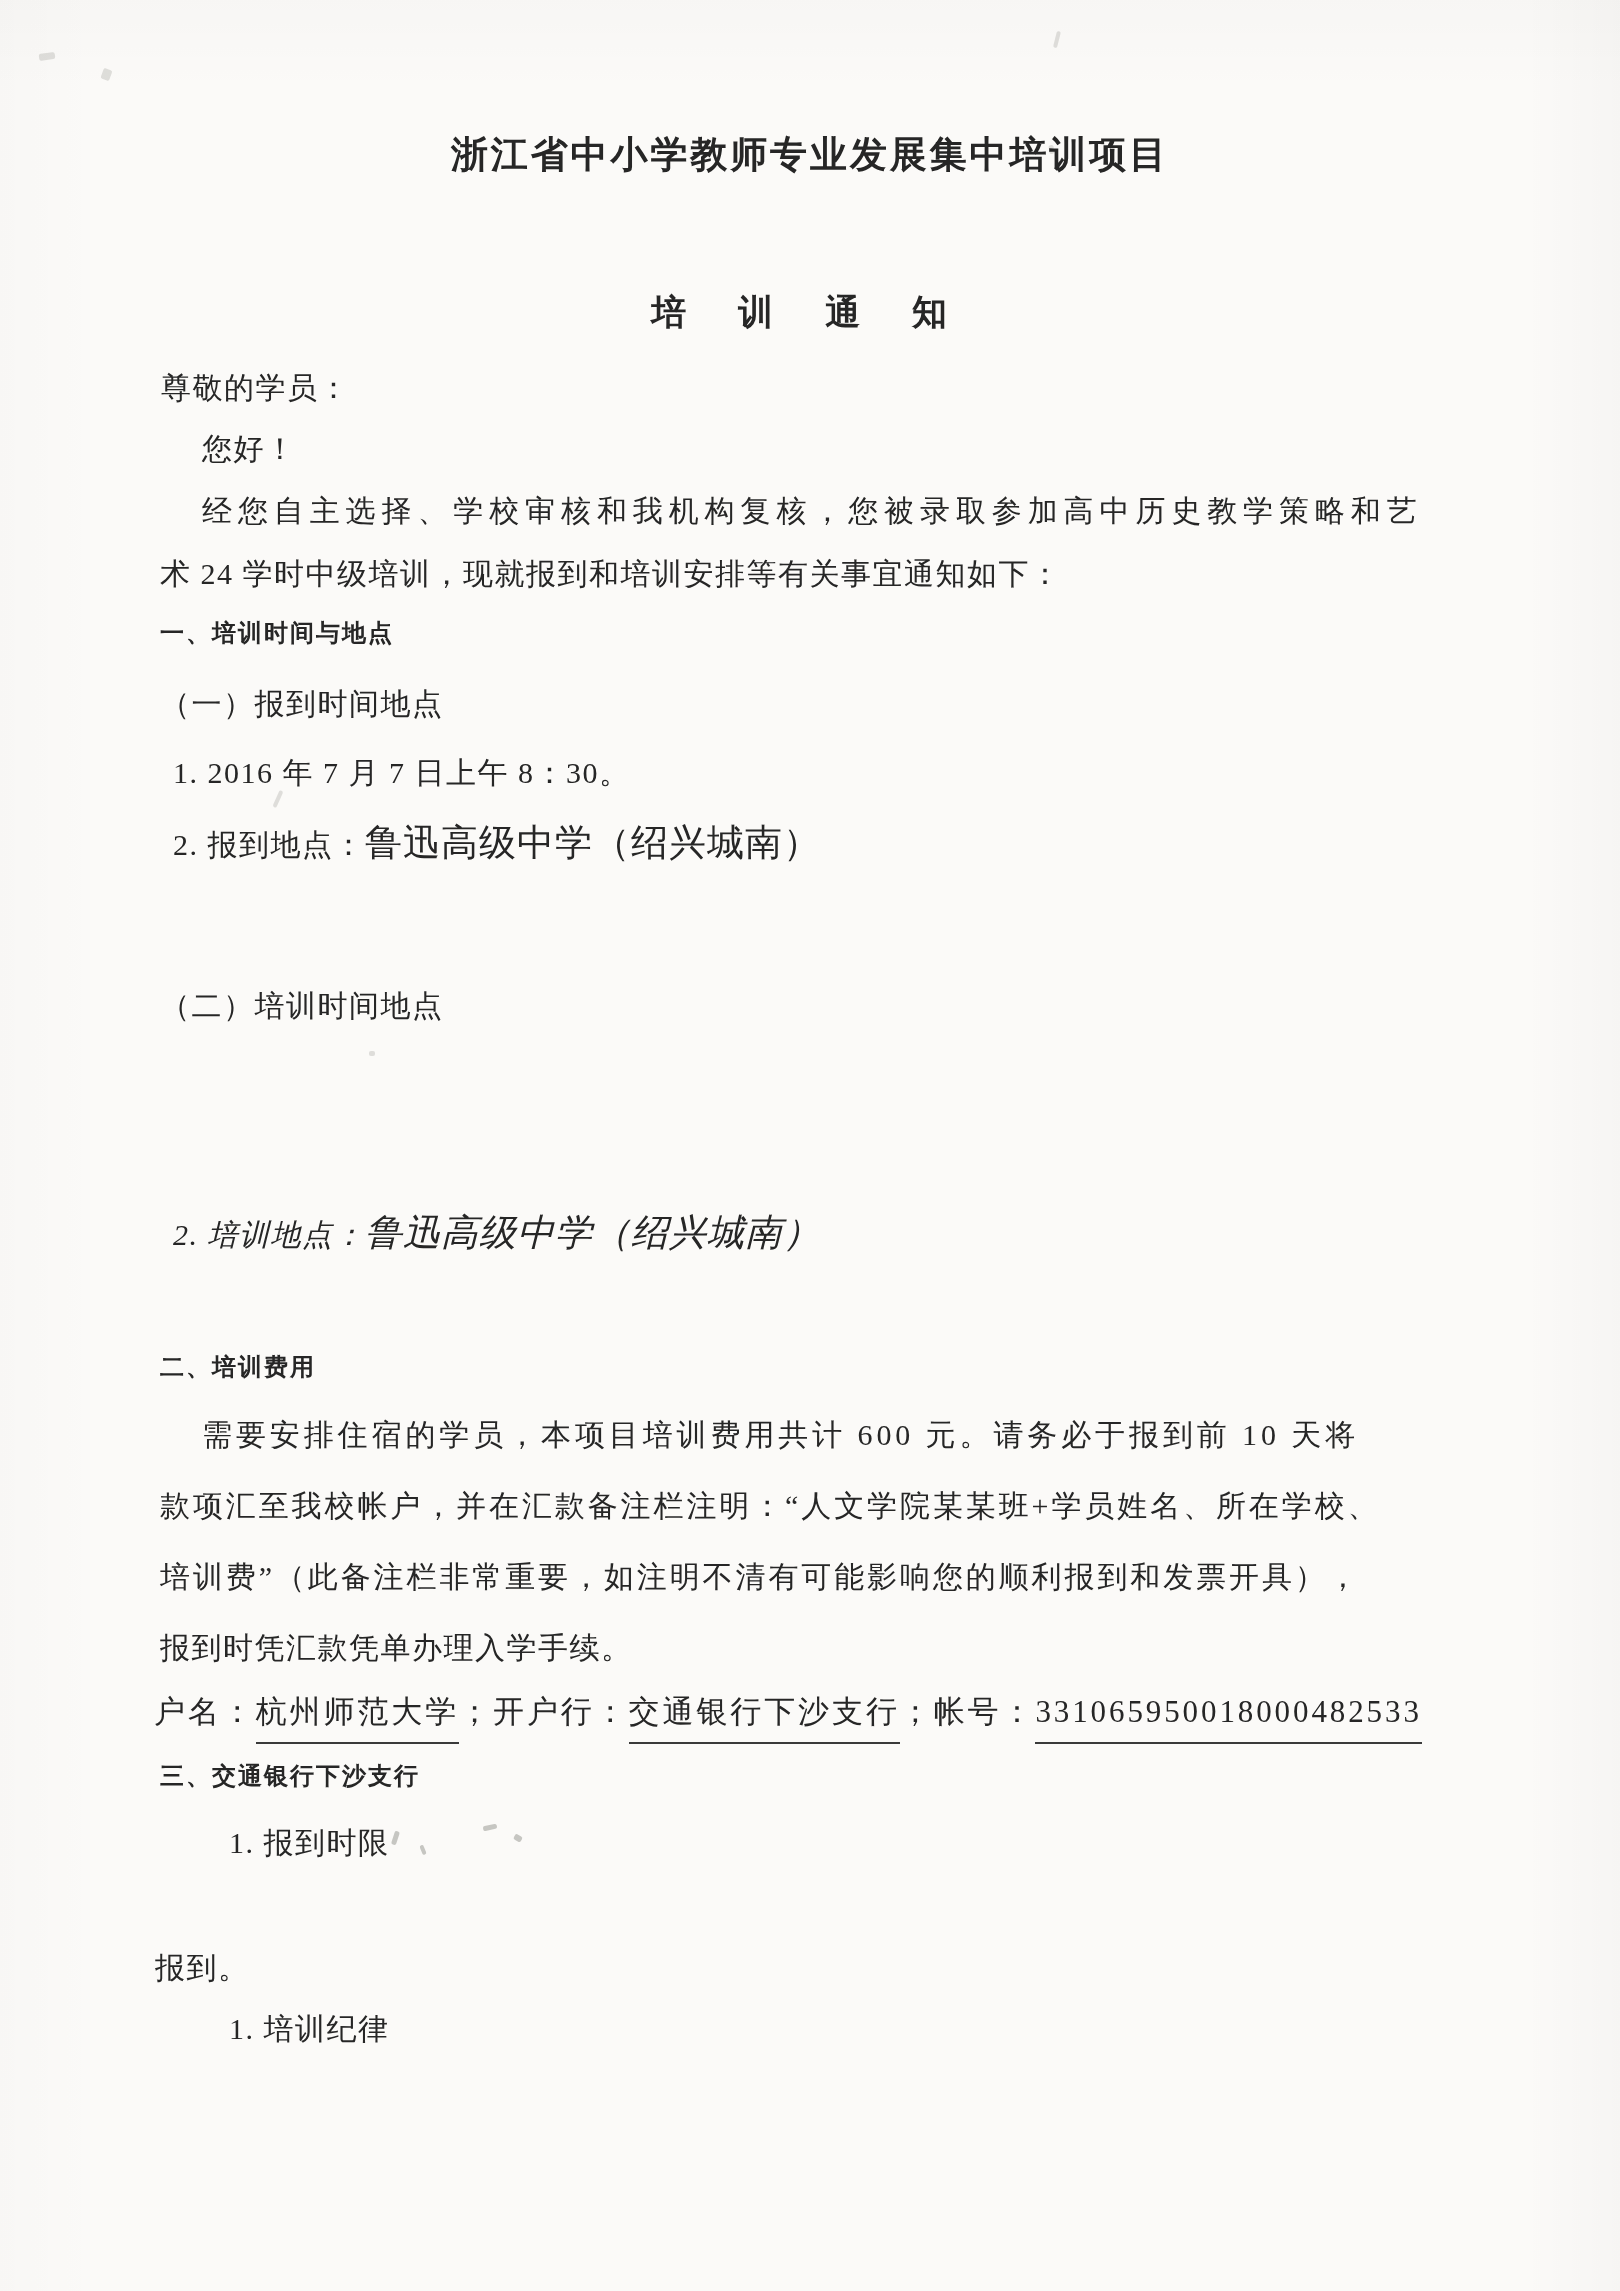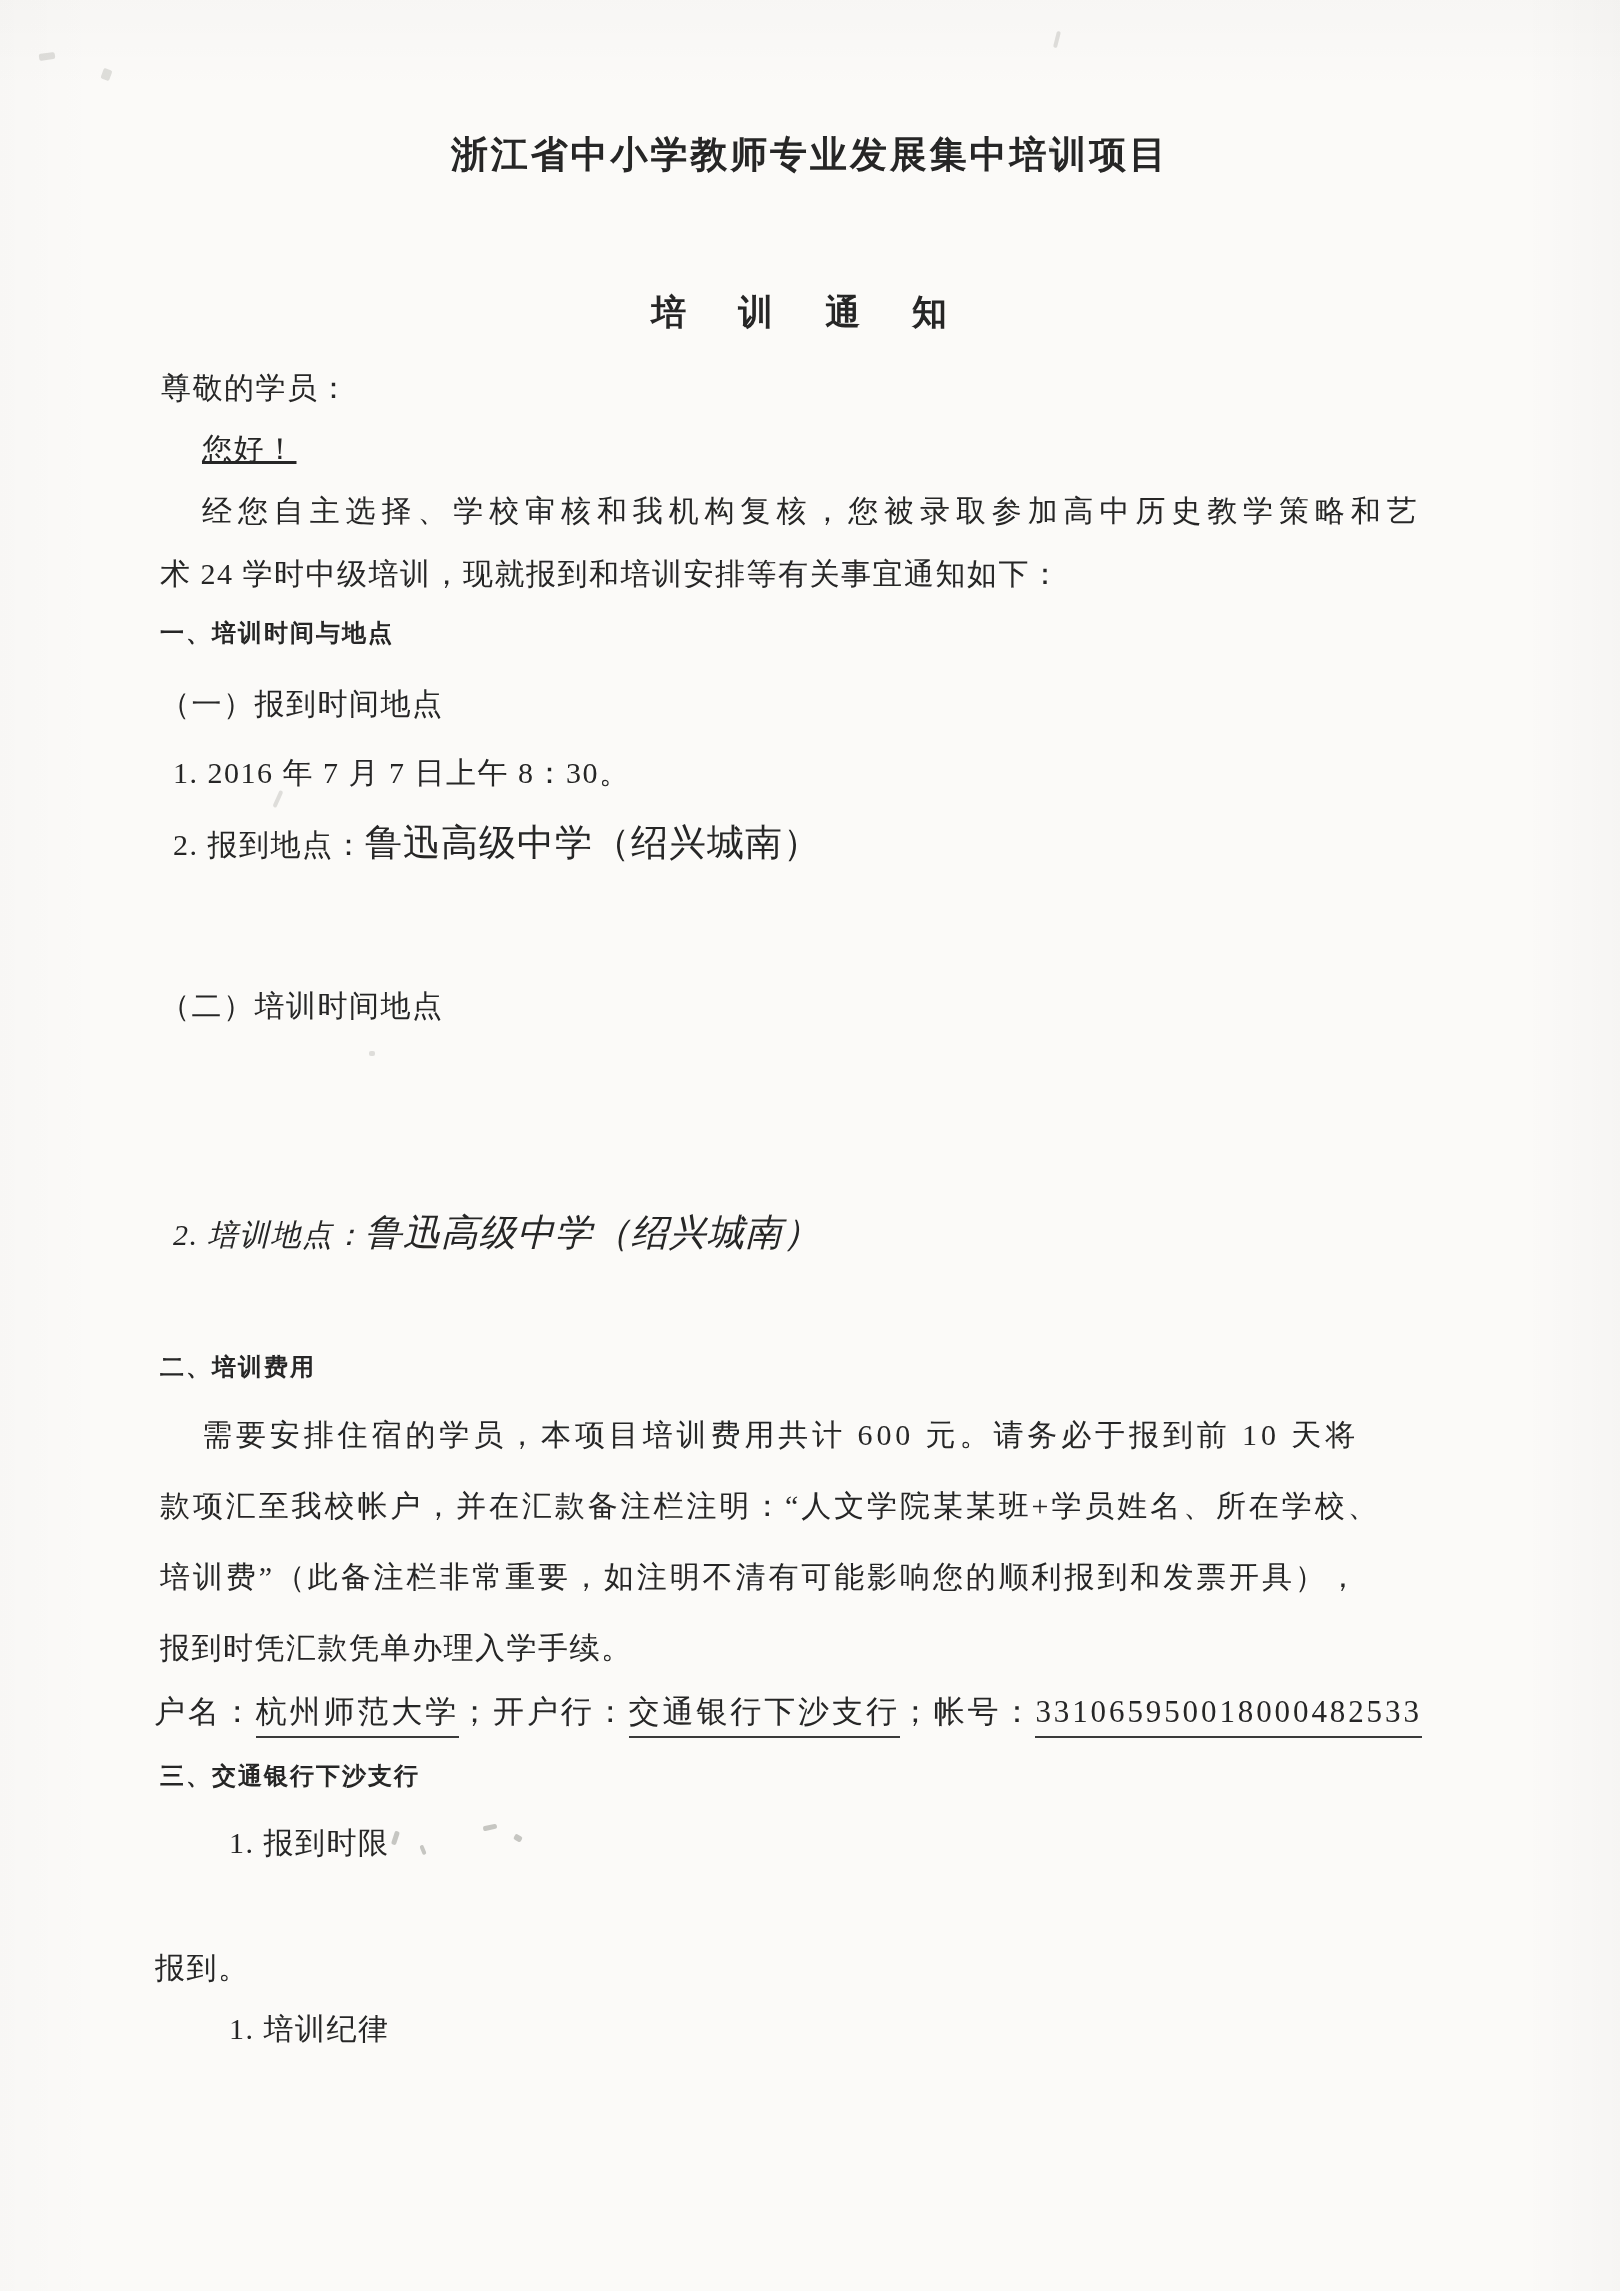--- a/index.html
+++ b/index.html
@@ -46,21 +46,21 @@
     font-weight: 600;
     font-size: 24px;
     letter-spacing: 2px;
   }
   .big-text {
     font-size: 37px;
     letter-spacing: 1px;
   }
   .underlined {
     border-bottom: 2px solid #3a3a3a;
-    padding-bottom: 7px;
+    padding-bottom: 13px;
   }
   .artifact {
     position: absolute;
     background: #9a9a96;
     opacity: 0.55;
     border-radius: 2px;
   }
   .artifact.light { opacity: 0.3; }
 </style>
 </head>
@@ -78,21 +78,21 @@
   <span class="artifact" style="left:514px; top:1835px; width:7.8px; height:5.9px; transform:rotate(30deg);"></span>
   <span class="artifact light" style="left:369px; top:1051px; width:5.9px; height:4.9px;"></span>
   <span class="artifact light" style="left:276px; top:790px; width:3.9px; height:17.6px; transform:rotate(24deg);"></span>
 
   <div class="line centered doc-title" style="top:133px;">浙江省中小学教师专业发展集中培训项目</div>
 
   <div class="line centered doc-subtitle" style="top:292px;">培 训 通 知</div>
 
   <div class="line" style="top:370px; left:161px;">尊敬的学员：</div>
 
-  <div class="line" style="top:431px; left:202px;text-decoration:underline;">您好！</div>
+  <div class="line" style="top:431px; left:202px;">您好！</div>
 
   <div class="line" style="top:493px; left:202px; letter-spacing:5.9px;">经您自主选择、学校审核和我机构复核，您被录取参加高中历史教学策略和艺</div>
 
   <div class="line" style="top:556px; left:160px;">术 24 学时中级培训，现就报到和培训安排等有关事宜通知如下：</div>
 
   <div class="line heading-sans" style="top:619px; left:160px;">一、培训时间与地点</div>
 
   <div class="line" style="top:686px; left:160px;">（一）报到时间地点</div>
 
   <div class="line" style="top:755px; left:173px;">1. 2016 年 7 月 7 日上午 8：30。</div>

